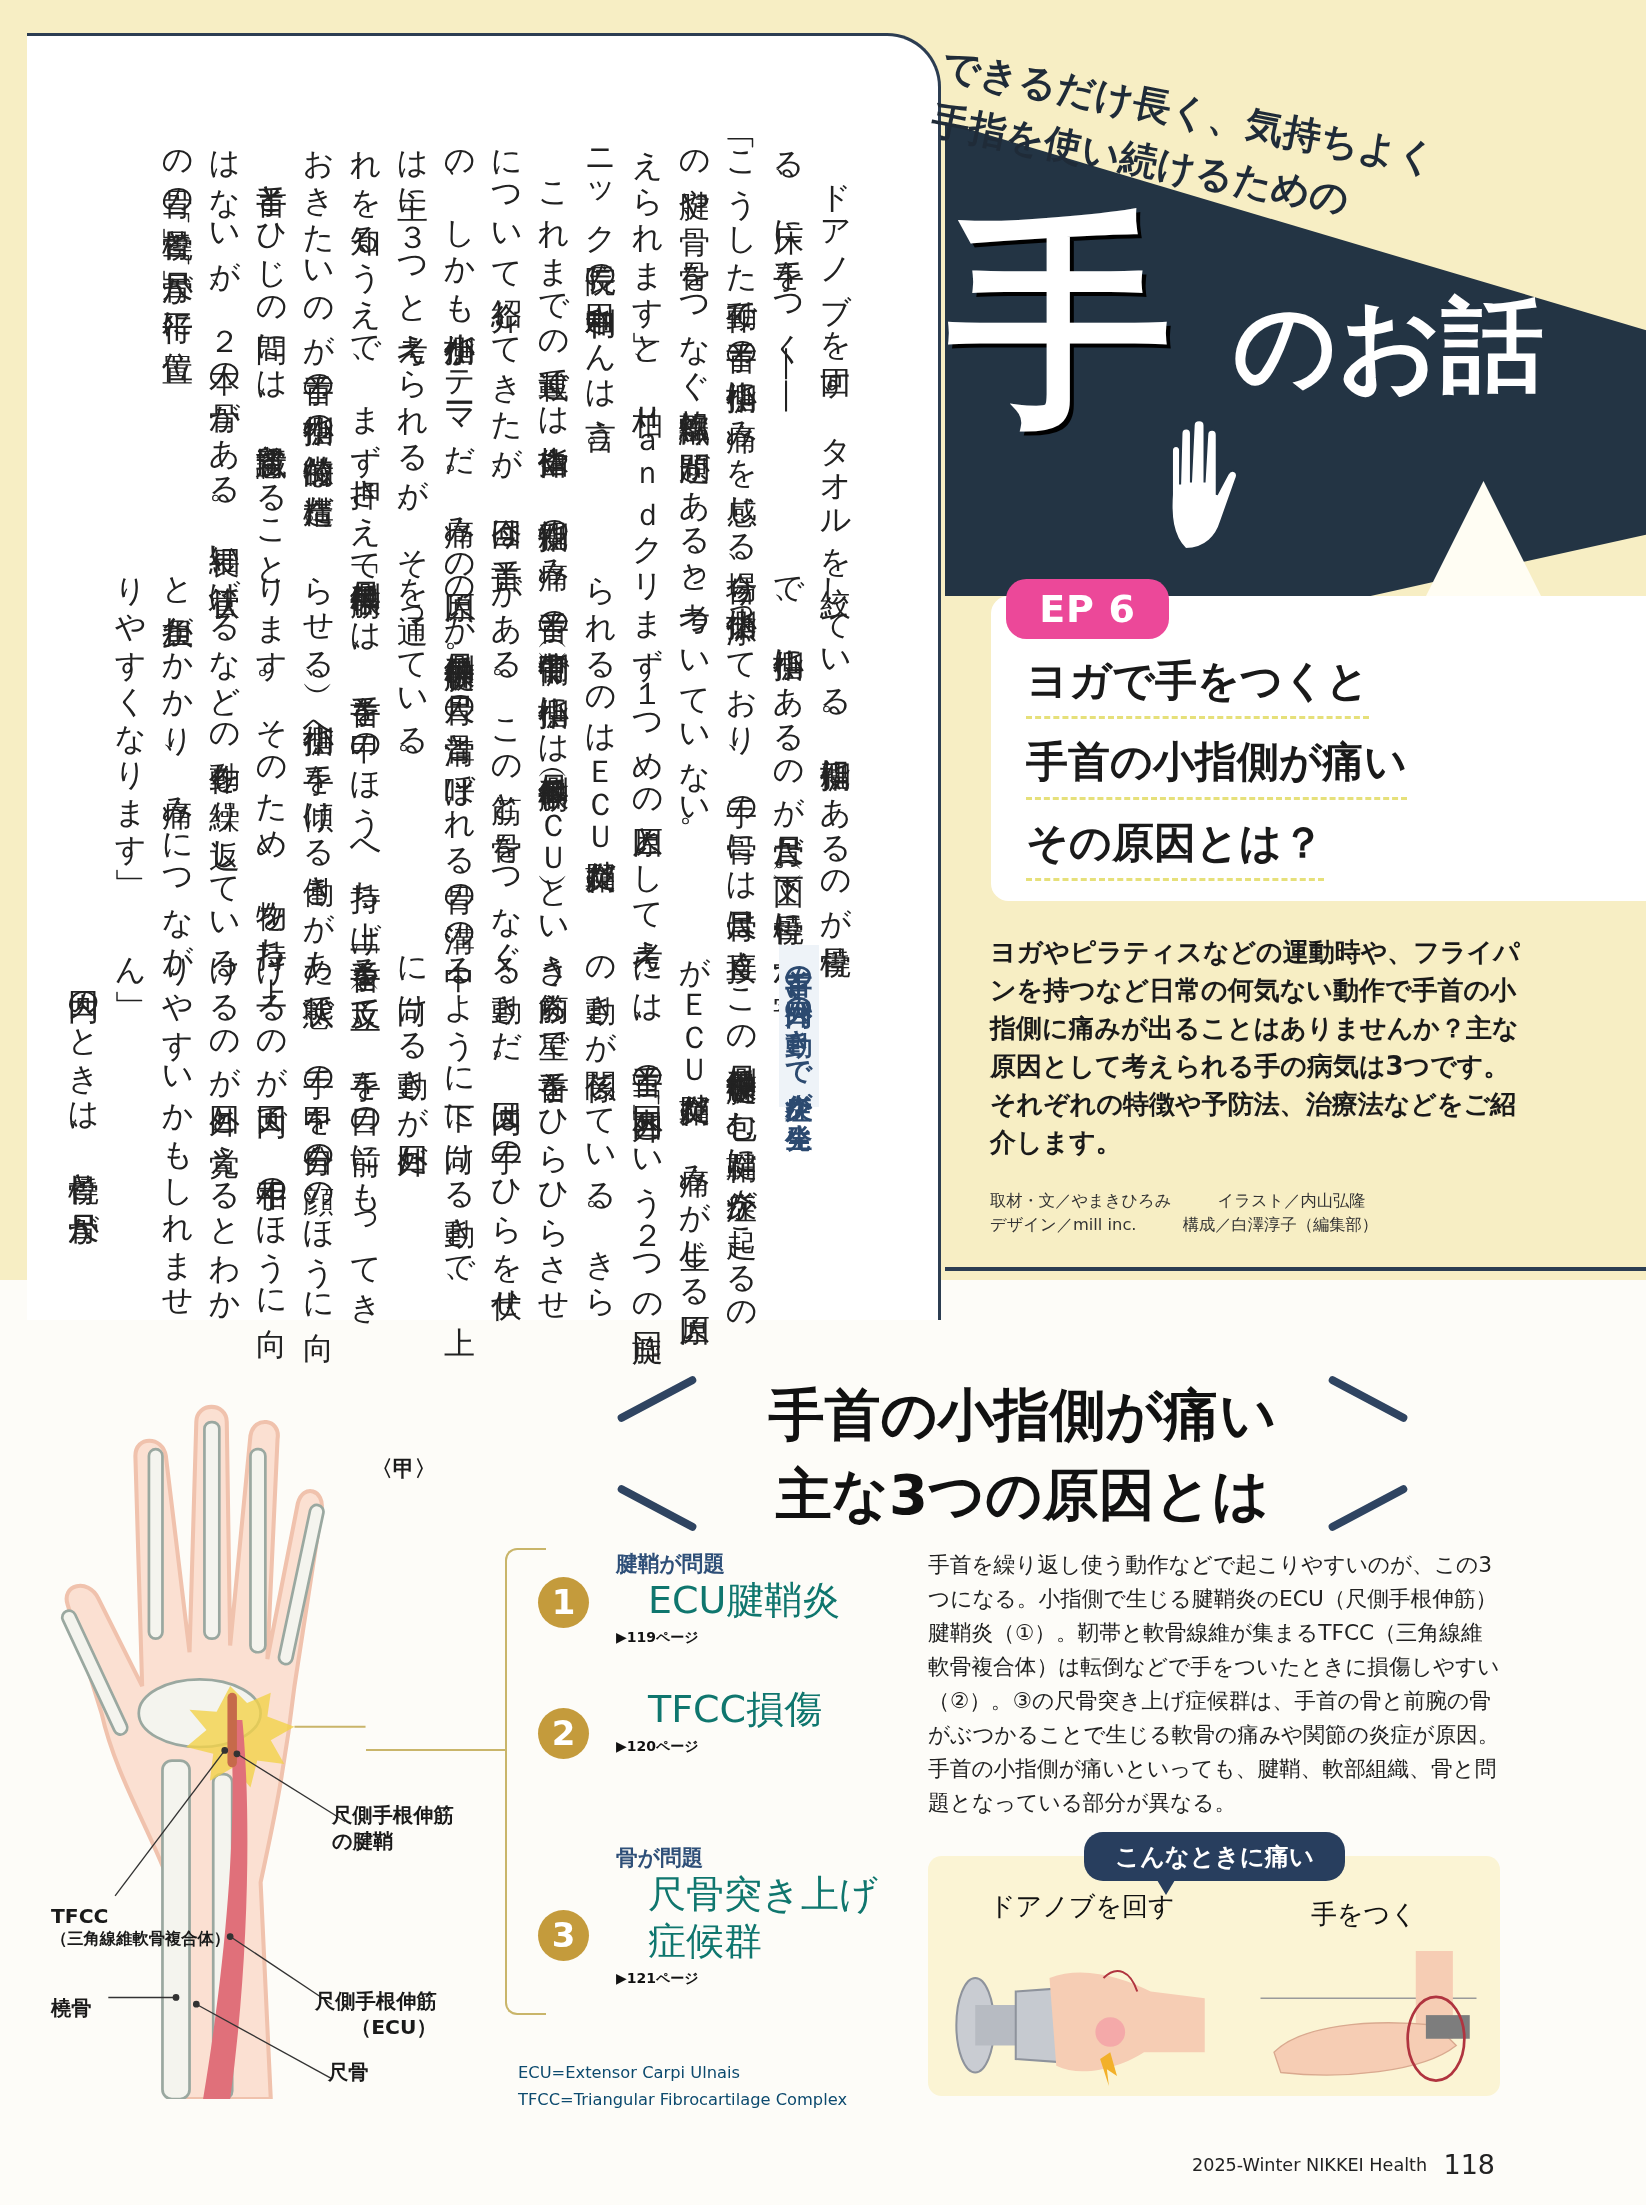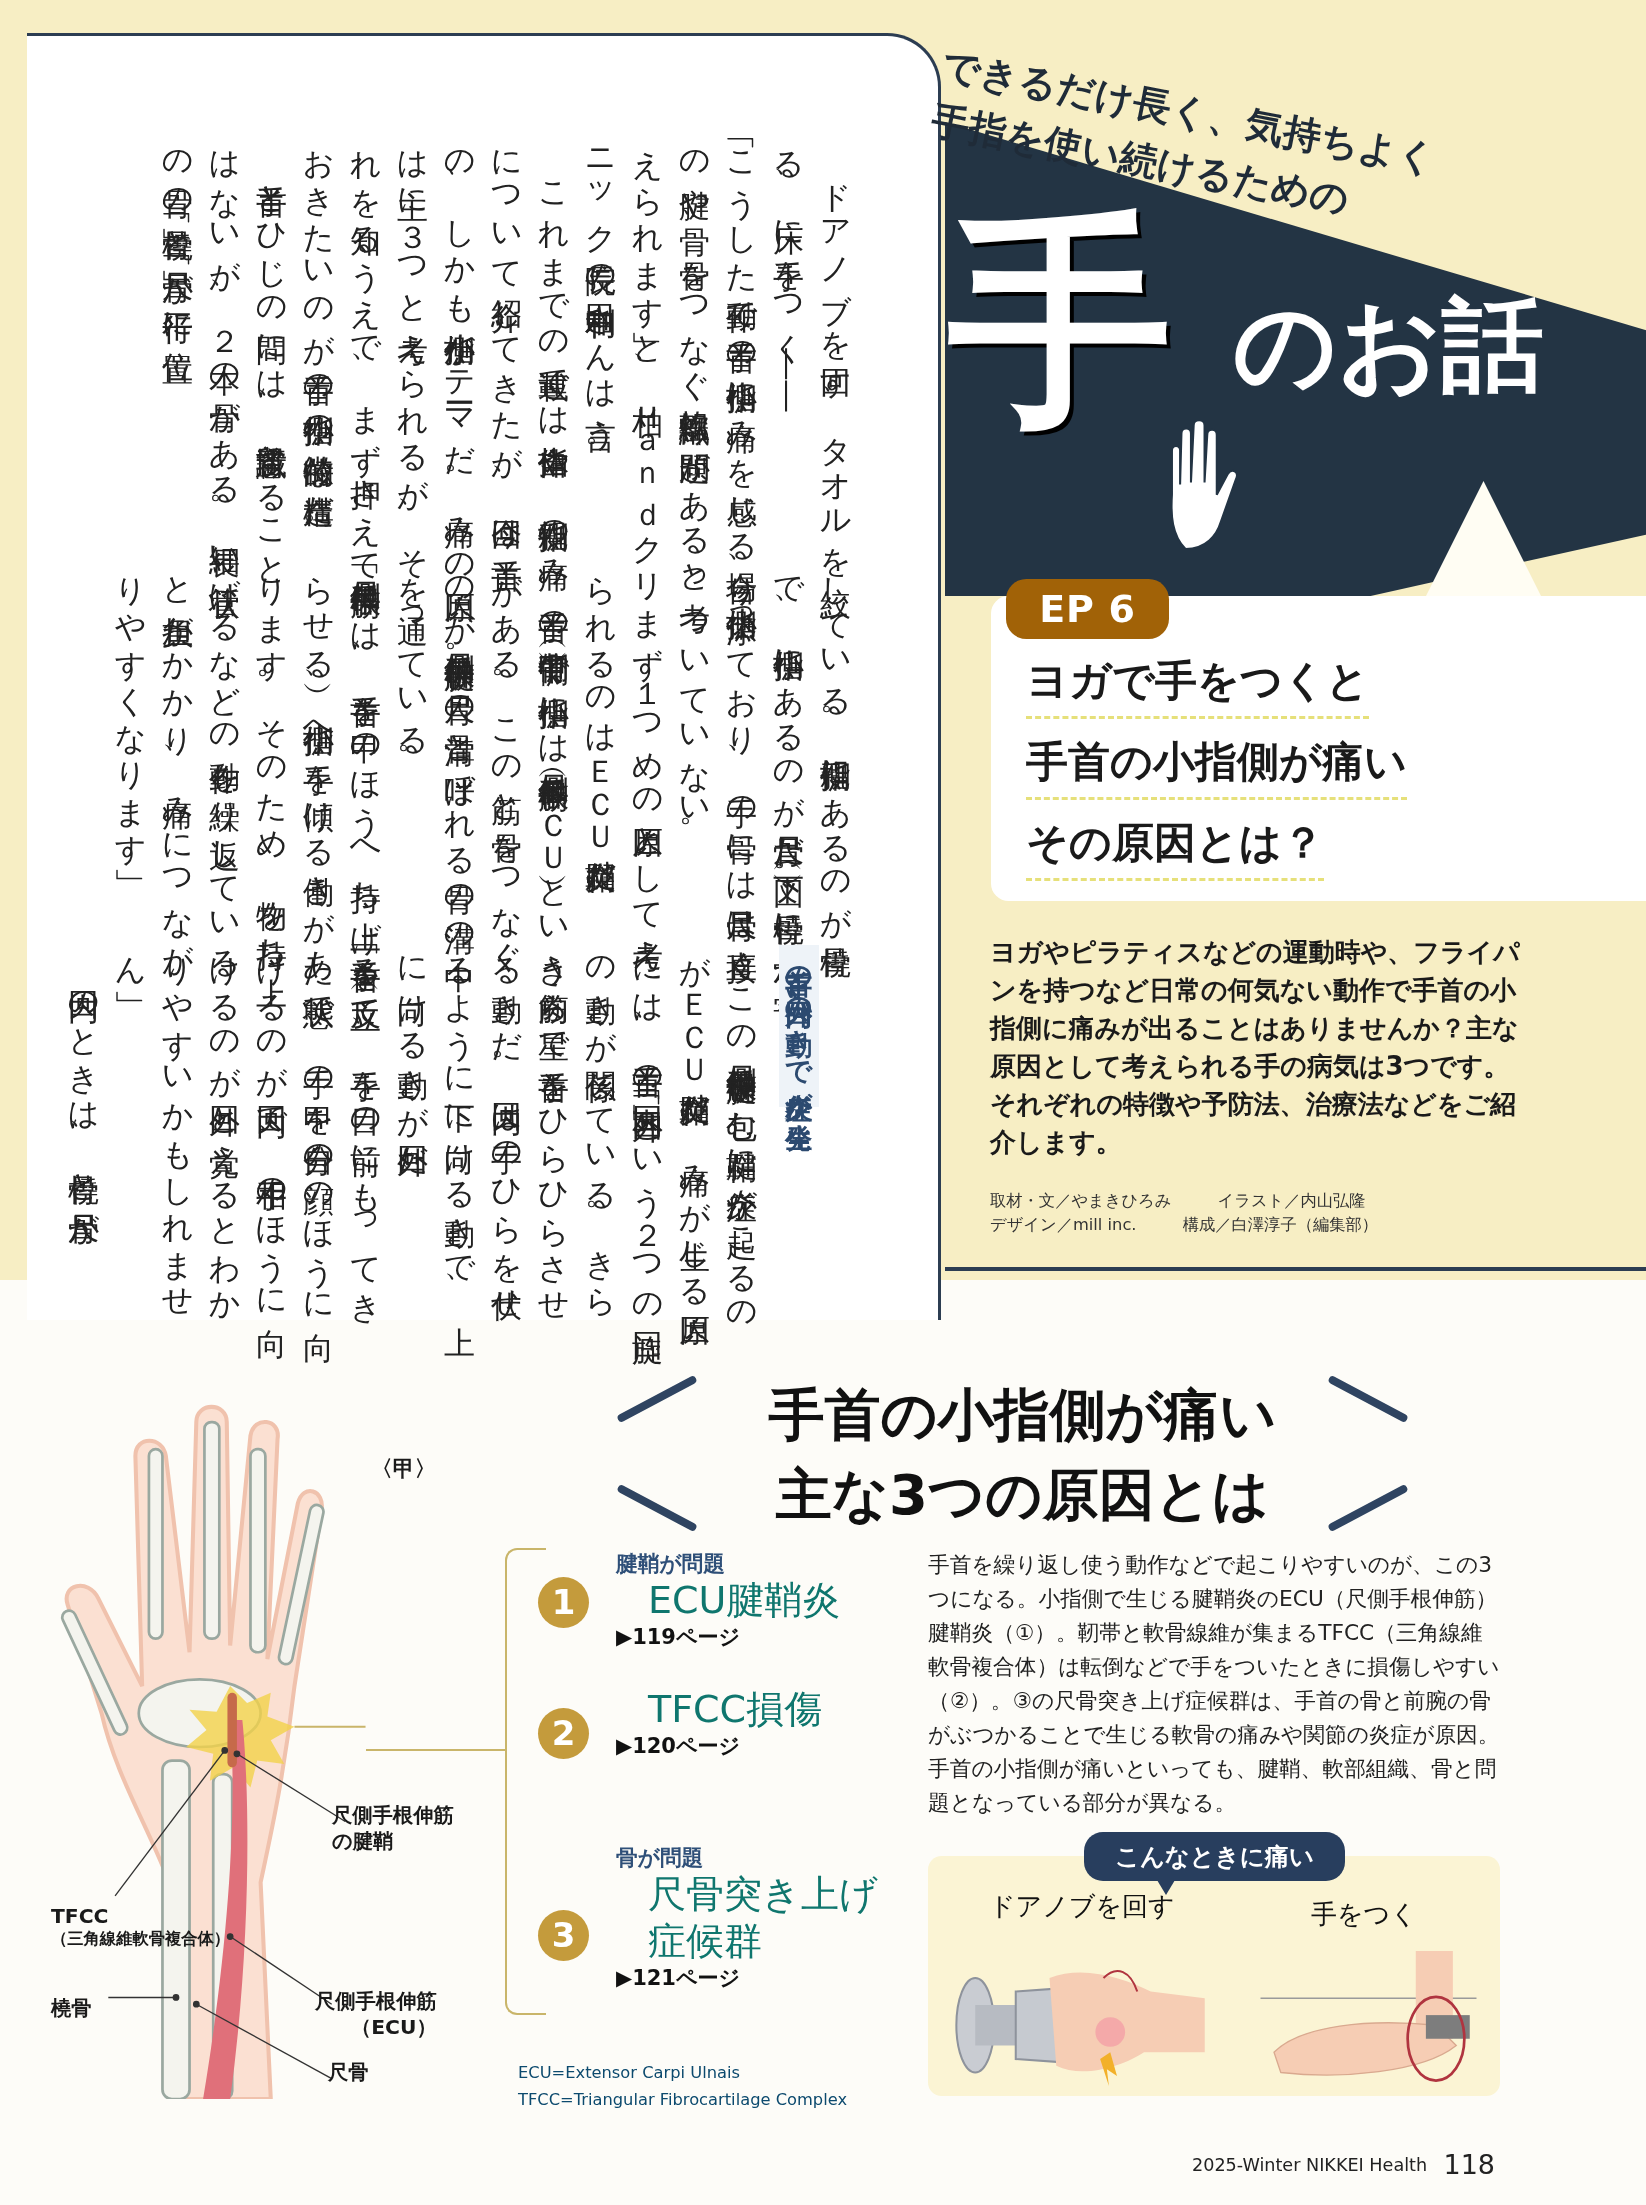--- a/index.html
+++ b/index.html
@@ -87,21 +87,21 @@
     background: #fffdf3;
     clip-path: polygon(50% 0, 100% 100%, 0 100%);
   }
   .title-card {
     position: absolute; left: 991px; top: 596px; width: 656px; height: 305px;
     background: #ffffff;
     border-radius: 17.6px 0 0 17.6px;
   }
   .ep-badge {
     position: absolute; left: 1006px; top: 579px; width: 163px; height: 60px;
-    background: #a16207; color: #fff; border-radius: 20.3px;
+    background: #ec4899; color: #fff; border-radius: 20.3px;
     font-weight: bold; font-size: 38px; line-height: 60px; text-align: center;
     letter-spacing: 0.7px;
   }
   .title-line {
     position: absolute; left: 1026px;
     font-size: 42px; line-height: 54px; color: #1a1a1a; font-weight: bold;
     padding-bottom: 8.1px;
     border-bottom: 3.4px dashed #e6e07a;
   }
   .tl1 { top: 654px; }
@@ -157,21 +157,21 @@
   }
   .cause { position: absolute; left: 538px; width: 379px; }
   .cause-num {
     position: absolute; left: 0; width: 51px; height: 51px; border-radius: 50%;
     background: #c49b3c; color: #fff; font-weight: bold; font-size: 34px;
     text-align: center; line-height: 51px;
   }
   .cause-body { margin-left: 78px; }
   .cause-tag { font-weight: bold; font-size: 21.7px; line-height: 27px; color: #2e4f78; }
   .cause-name { font-size: 38px; line-height: 47px; color: #0f766e; margin-left: 32px; }
-  .cause-page { font-weight: bold; font-size: 21px; line-height: 26px; color: #111; }
+  .cause-page { font-weight: bold; font-size: 14px; line-height: 26px; color: #111; }
   .c1 { top: 1550px; } .c1 .cause-num { top: 27px; }
   .c2 { top: 1686px; } .c2 .cause-num { top: 21.7px; }
   .c3 { top: 1844px; } .c3 .cause-num { top: 66px; }
 
   .summary-text {
     position: absolute; left: 928px; top: 1548px; width: 576px;
     font-size: 21.7px; line-height: 34px; color: #222;
   }
   .pain-box {
     position: absolute; left: 928px; top: 1856px; width: 572px; height: 240px;

